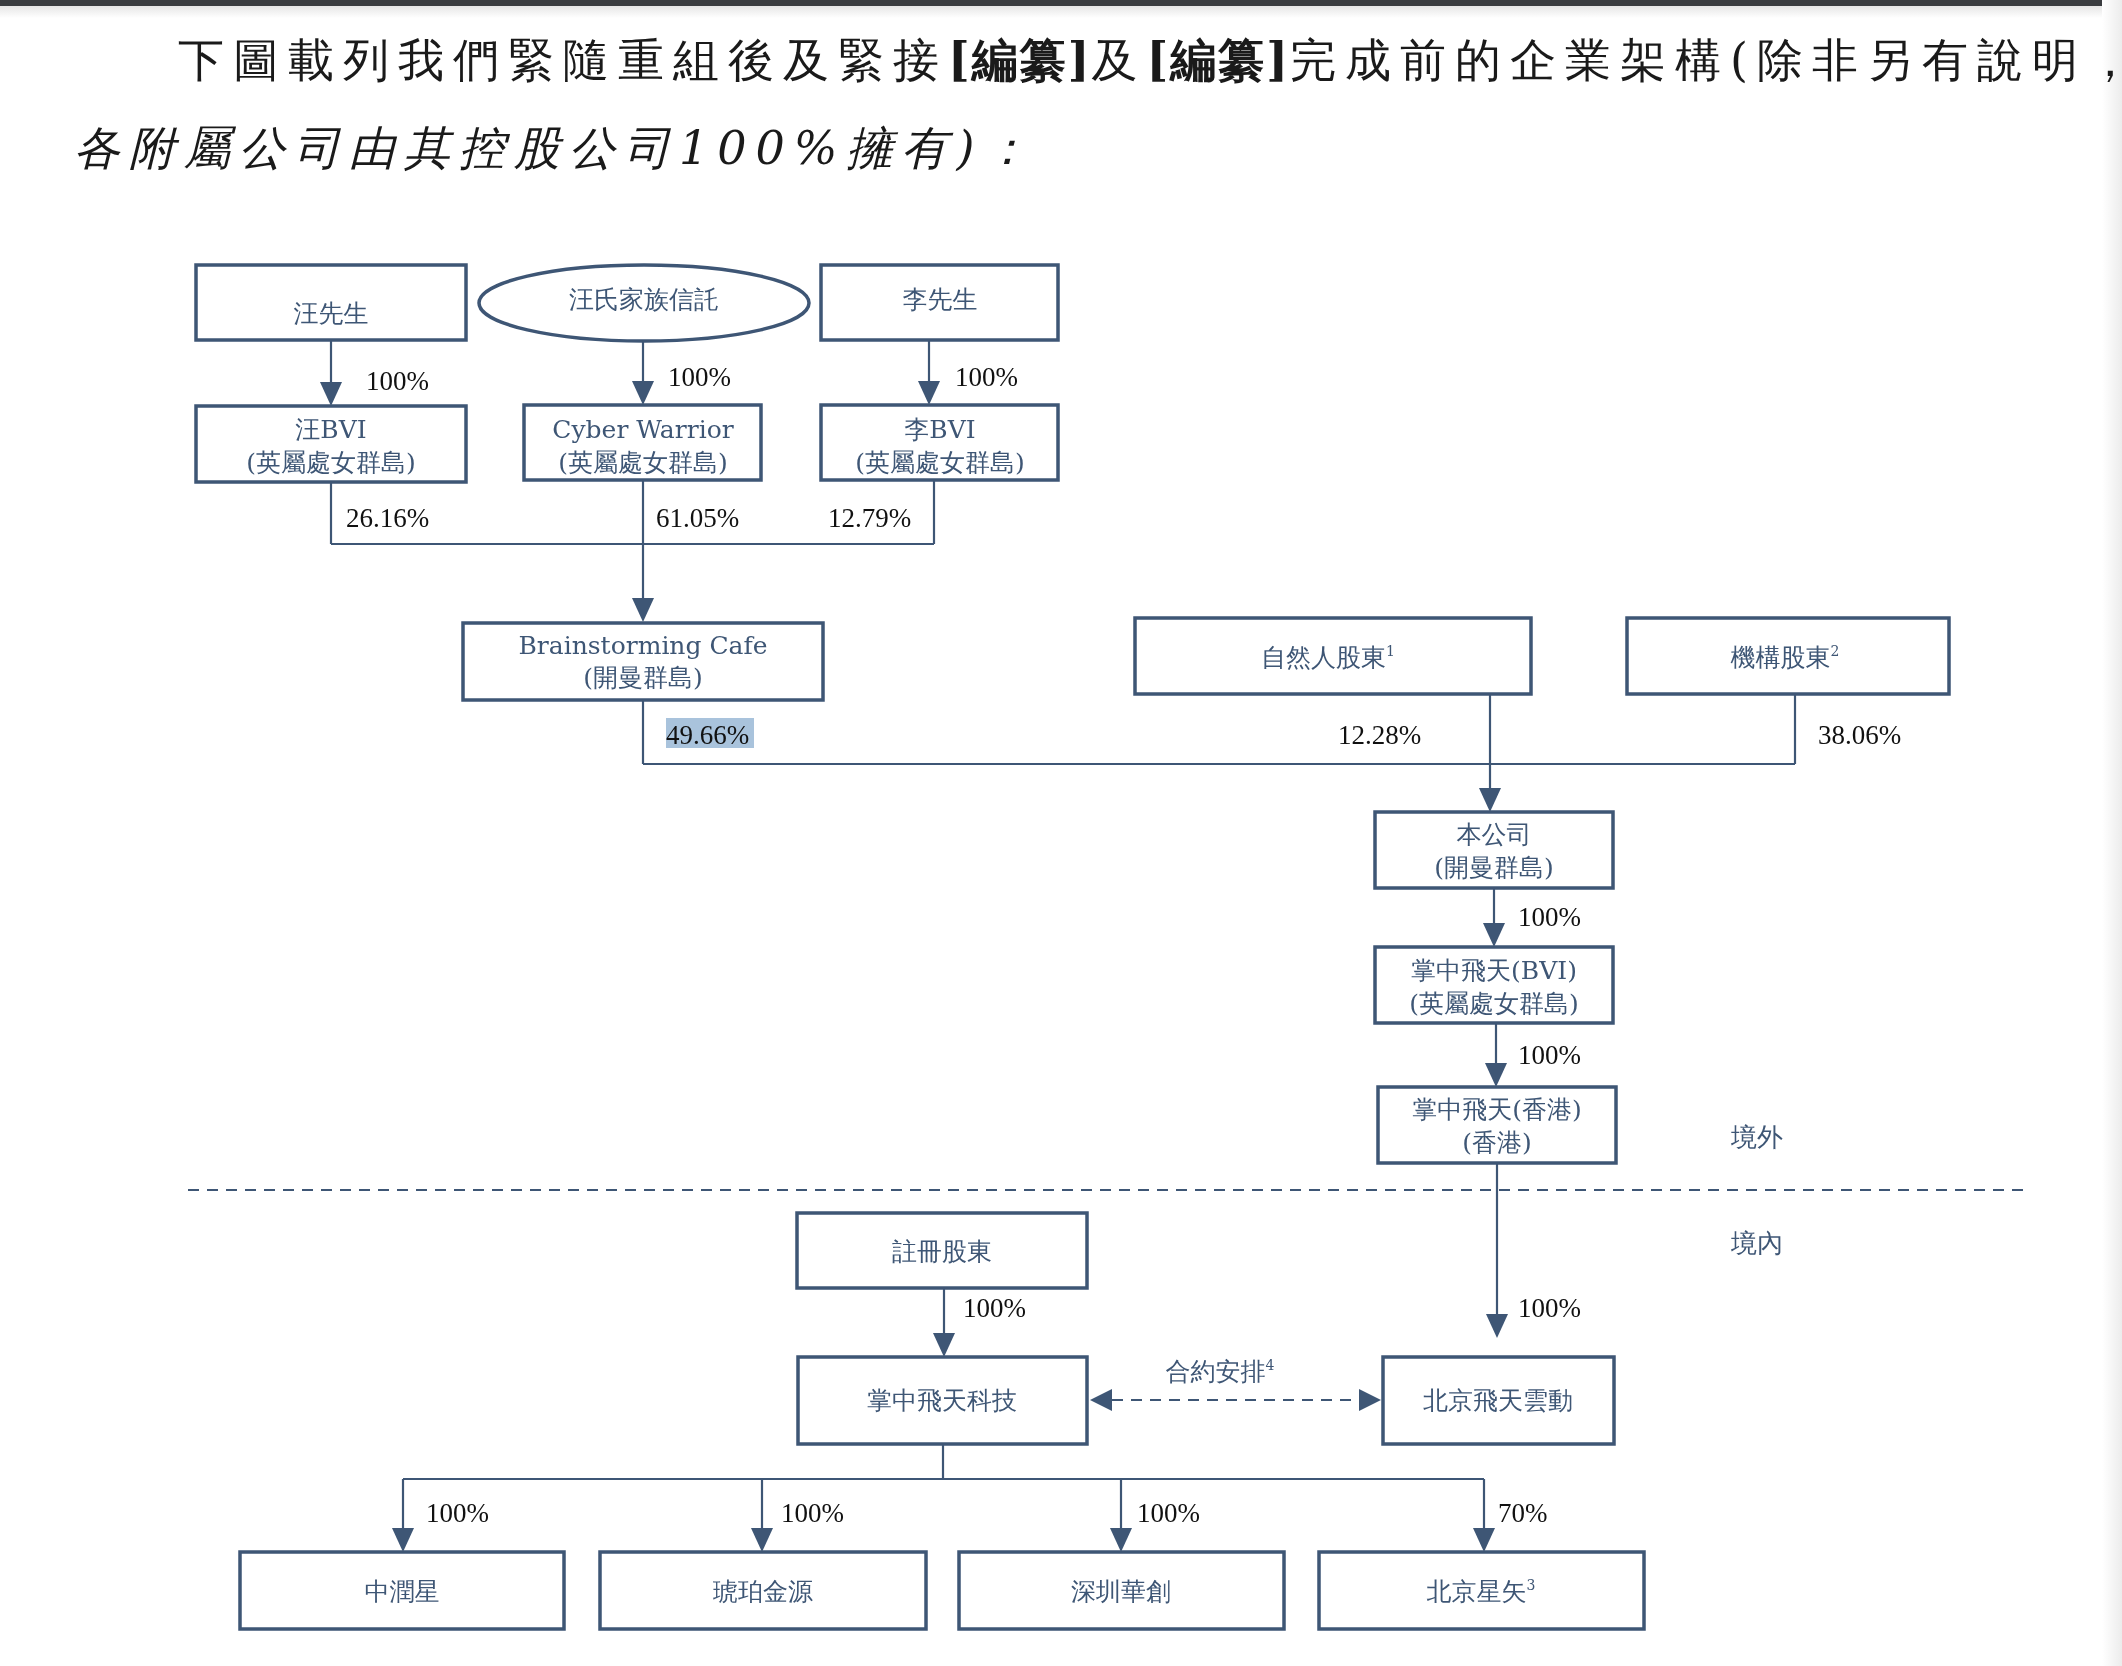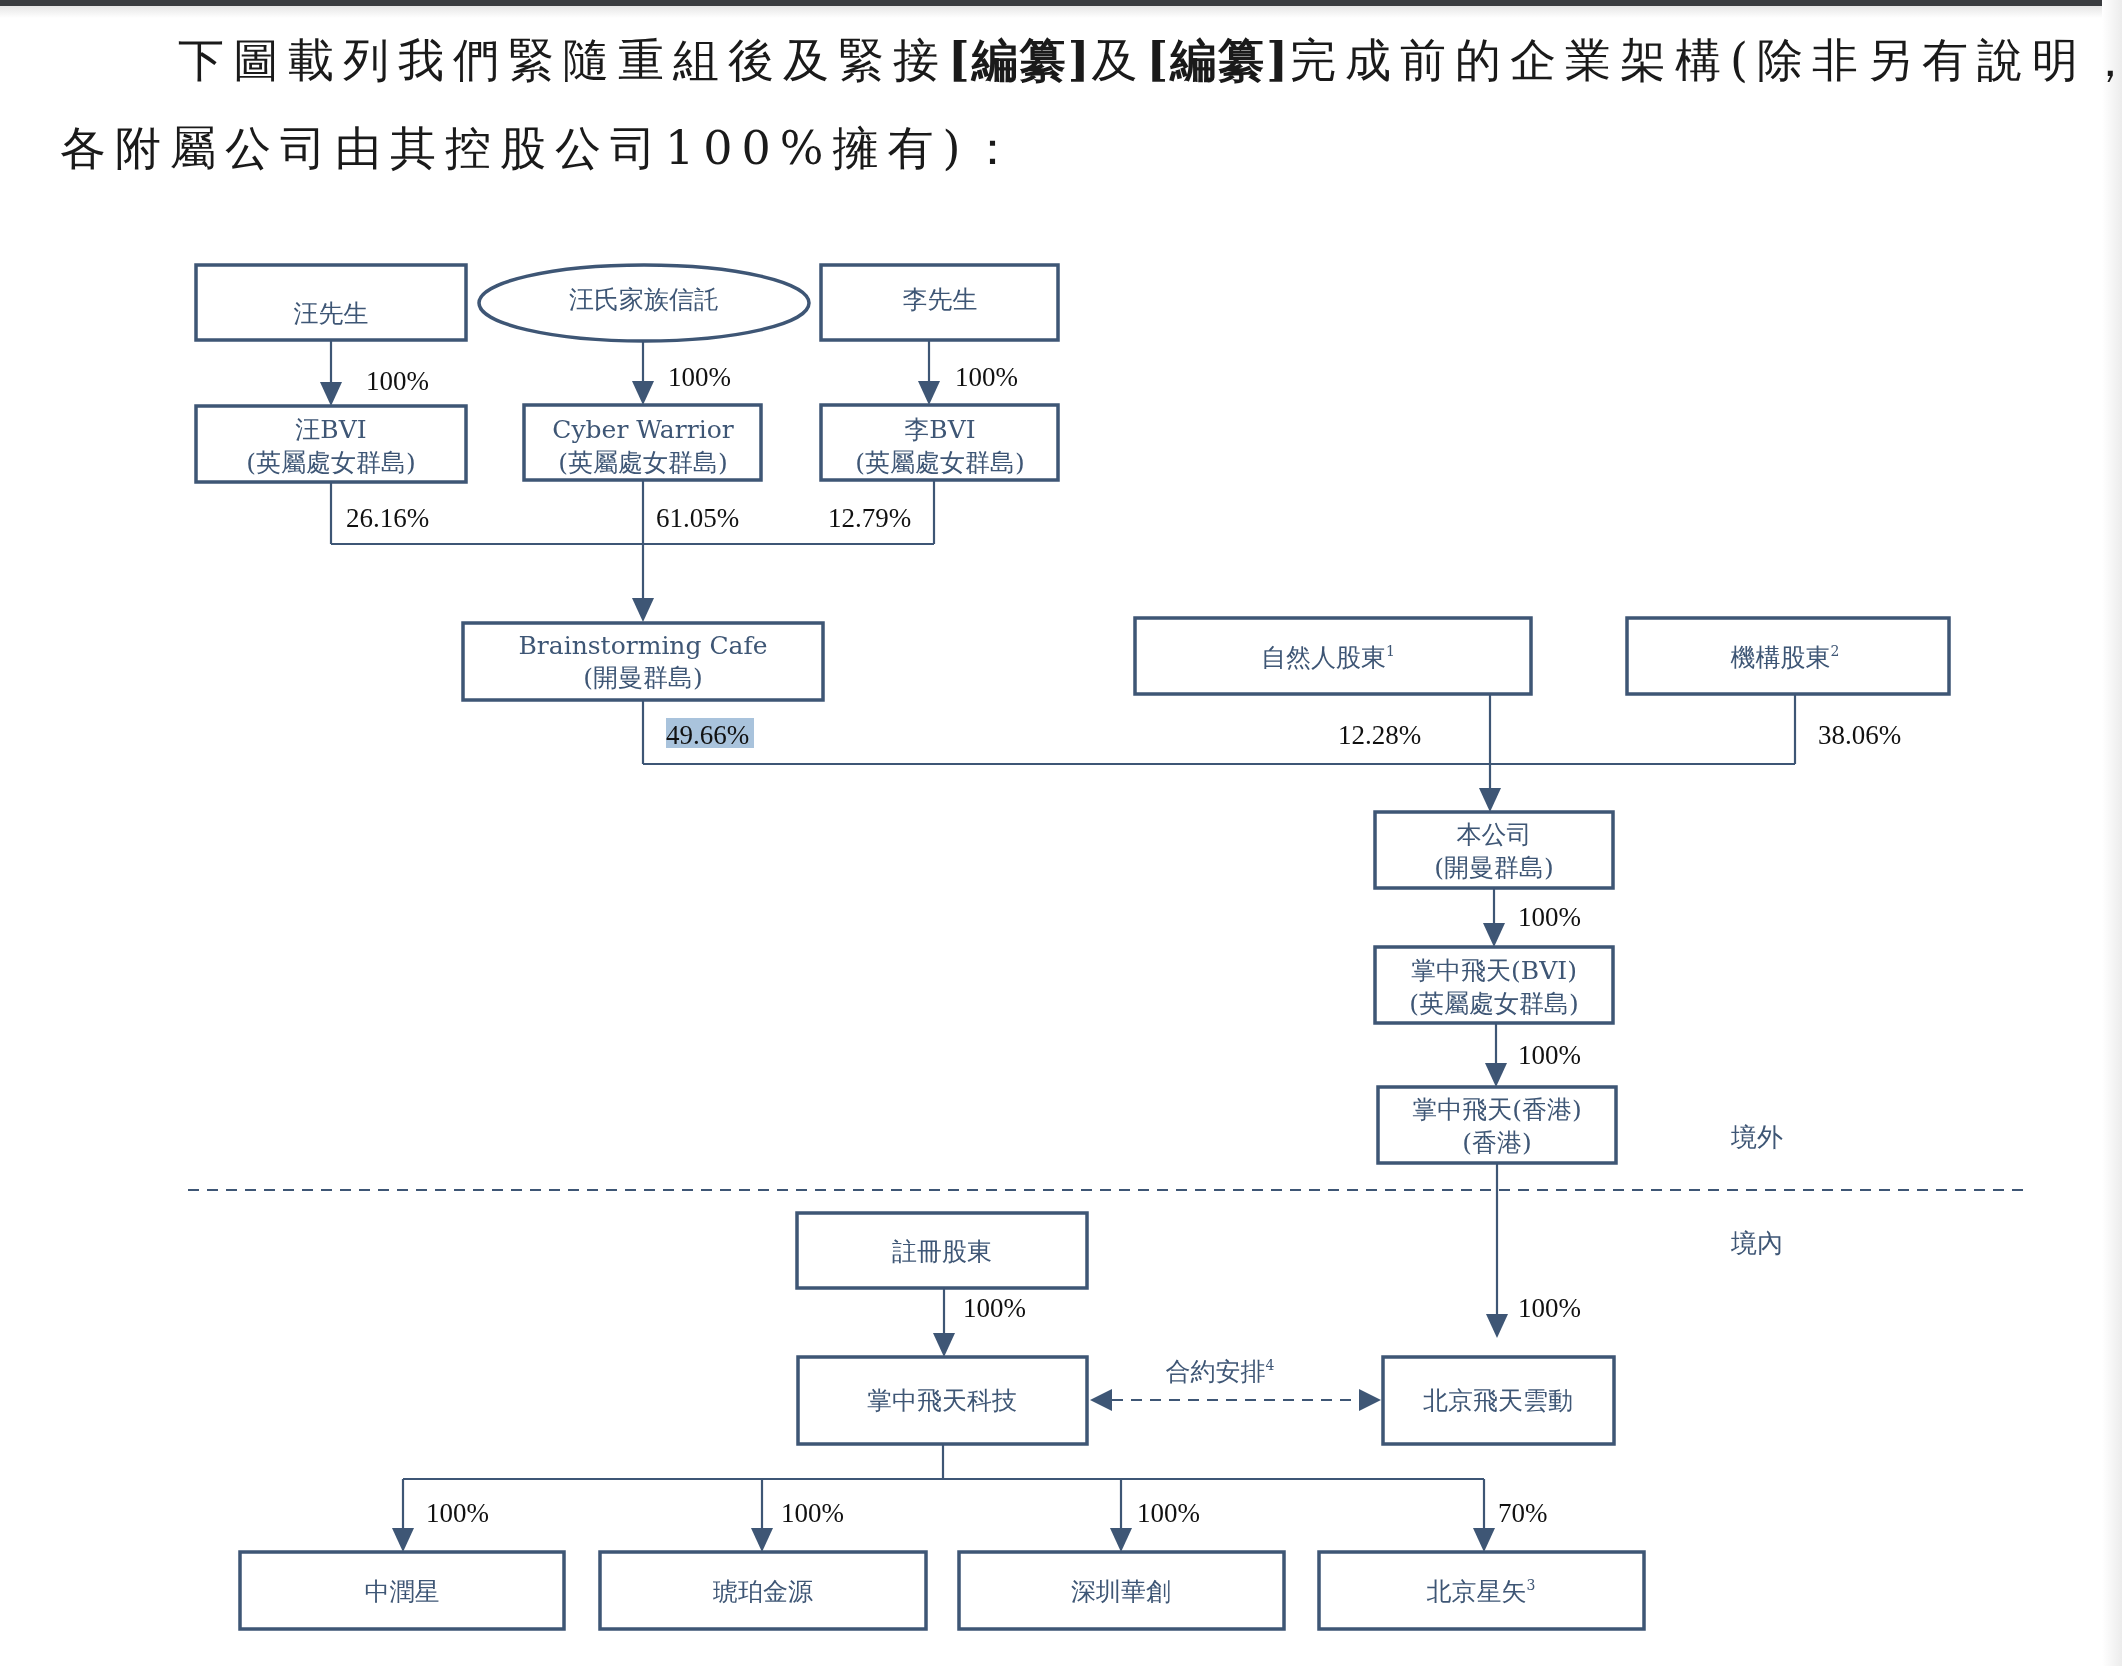--- a/index.html
+++ b/index.html
@@ -22,21 +22,21 @@
 </head>
 <body>
 
 <div class="topbar"></div>
 <div class="shadow"></div>
 <div class="rightedge"></div>
 
 <div class="para" style="left:178px;top:30px;">
   <span>下圖載列我們緊隨重組後及緊接</span><b>[編纂]</b><span>及</span><b>[編纂]</b><span>完成前的企業架構(除非另有說明，</span>
 </div>
-<div class="para" style="left:60px;top:118px;">各附屬公司由其控股公司100%擁有)：</div>
+<div class="para" style="left:74px;top:118px;font-style:italic;">各附屬公司由其控股公司100%擁有)：</div>
 
 <svg id="chart" width="2122" height="1666">
 
   <g>
     <line class="conn" x1="331" y1="340" x2="331" y2="392"></line>
     <polygon class="arrow" points="320,382 342,382 331,406"></polygon>
     <line class="conn" x1="643" y1="341" x2="643" y2="390"></line>
     <polygon class="arrow" points="632,381 654,381 643,405"></polygon>
     <line class="conn" x1="929" y1="340" x2="929" y2="390"></line>
     <polygon class="arrow" points="918,381 940,381 929,405"></polygon>

